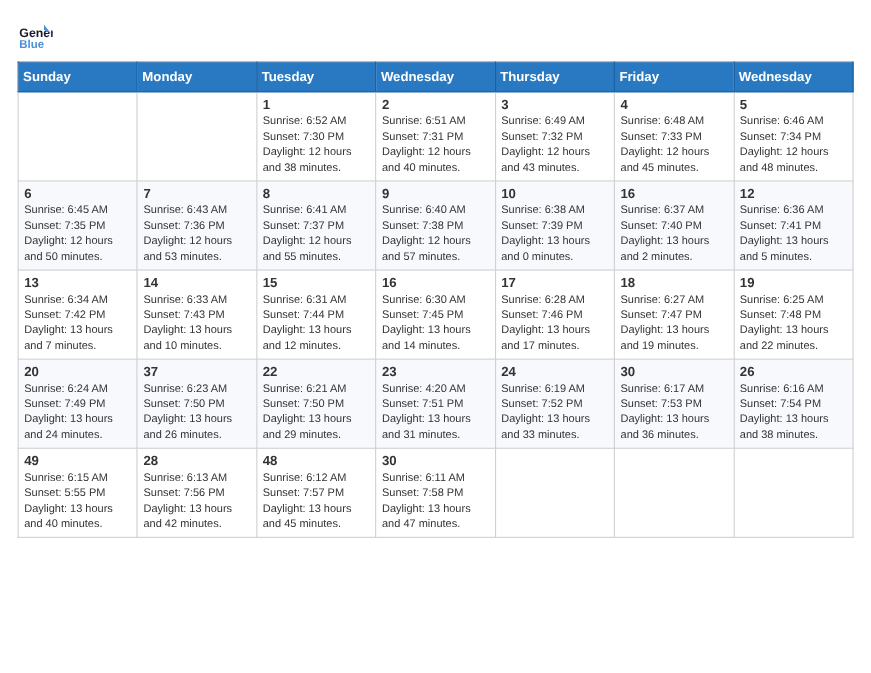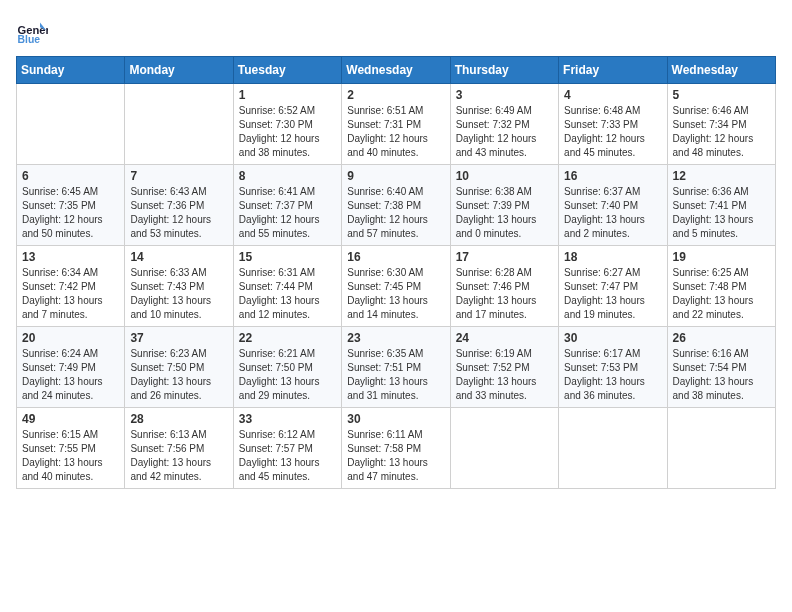--- a/index.html
+++ b/index.html
@@ -247,21 +247,21 @@
 Daylight: 13 hours and 26 minutes.</div>
         </td>
         <td>
           <span class="day-num">22</span>
           <div class="cell-text">Sunrise: 6:21 AM
 Sunset: 7:50 PM
 Daylight: 13 hours and 29 minutes.</div>
         </td>
         <td>
           <span class="day-num">23</span>
-          <div class="cell-text">Sunrise: 6:35 AM
+          <div class="cell-text">Sunrise: 4:20 AM
 Sunset: 7:51 PM
 Daylight: 13 hours and 31 minutes.</div>
         </td>
         <td>
           <span class="day-num">24</span>
           <div class="cell-text">Sunrise: 6:19 AM
 Sunset: 7:52 PM
 Daylight: 13 hours and 33 minutes.</div>
         </td>
         <td>
@@ -274,31 +274,31 @@
           <span class="day-num">26</span>
           <div class="cell-text">Sunrise: 6:16 AM
 Sunset: 7:54 PM
 Daylight: 13 hours and 38 minutes.</div>
         </td>
       </tr>
       <tr>
         <td>
           <span class="day-num">49</span>
           <div class="cell-text">Sunrise: 6:15 AM
-Sunset: 7:55 PM
+Sunset: 5:55 PM
 Daylight: 13 hours and 40 minutes.</div>
         </td>
         <td>
           <span class="day-num">28</span>
           <div class="cell-text">Sunrise: 6:13 AM
 Sunset: 7:56 PM
 Daylight: 13 hours and 42 minutes.</div>
         </td>
         <td>
-          <span class="day-num">33</span>
+          <span class="day-num">48</span>
           <div class="cell-text">Sunrise: 6:12 AM
 Sunset: 7:57 PM
 Daylight: 13 hours and 45 minutes.</div>
         </td>
         <td>
           <span class="day-num">30</span>
           <div class="cell-text">Sunrise: 6:11 AM
 Sunset: 7:58 PM
 Daylight: 13 hours and 47 minutes.</div>
         </td>

